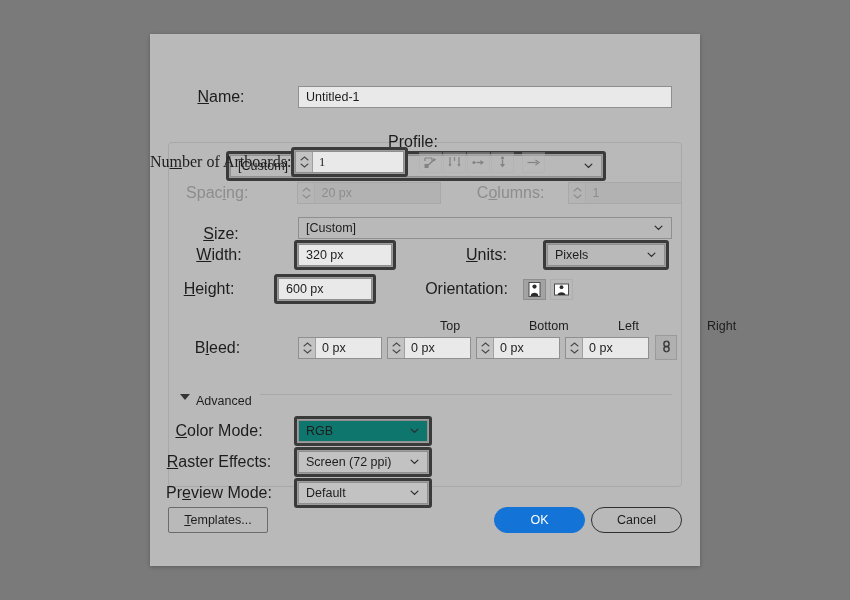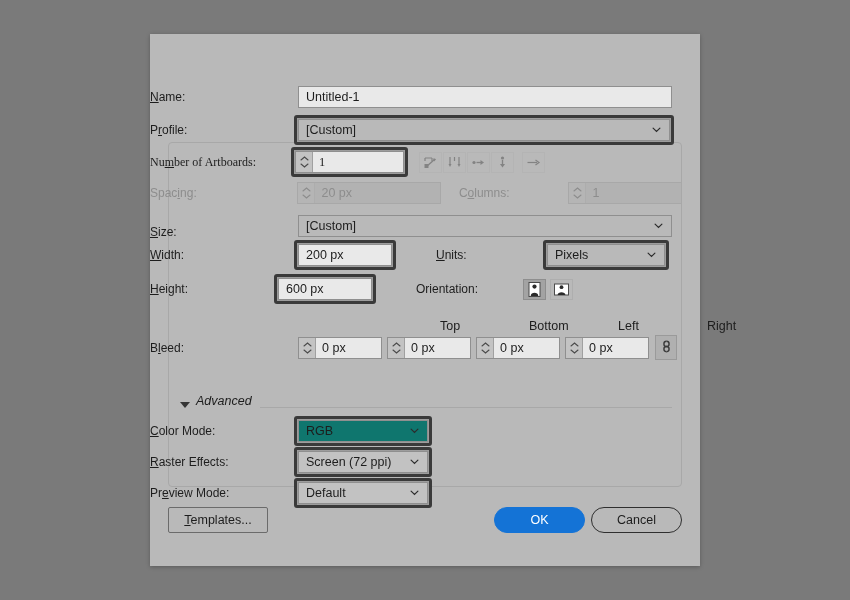--- a/index.html
+++ b/index.html
@@ -45,22 +45,22 @@
     position: absolute;
     left: 18px; top: 108px;
     width: 514px; height: 345px;
     border: 1px solid #a8a8a8;
     border-radius: 4px;
   }
 
   
   .row { position: absolute; display: flex; align-items: center; }
   .lbl {
-    text-align: left;
-    font-size: 12px;
+    text-align: center;
+    font-size: 16px;
     color: #1d1d1d;
     white-space: nowrap;
     padding-right: 6px;
   }
   .lbl.dis { color: #8d8d8d; }
   .u { text-decoration: underline; }
 
   
   .tinput {
     background: #e9e9e9;
@@ -138,21 +138,21 @@
     width: 22px; height: 25px;
     border: 1px solid #9a9a9a;
     background: #b0b0b0;
     display: flex; align-items: center; justify-content: center;
   }
 
   
   #advanced {
     position: absolute; left: 30px; top: 360px;
     width: 492px;
-    display: flex; align-items: flex-end; font-style: italic;
+    display: flex; align-items: flex-start;
   }
   #advanced .tri {
     width: 0; height: 0;
     border-left: 5px solid transparent;
     border-right: 5px solid transparent;
     border-top: 6px solid #353535;
     margin-right: 6px;
   }
   #advanced .atxt { font-size: 12.5px; color: #1d1d1d; margin-right: 8px; }
   #advanced .rule { flex: 1; height: 1px; background: #a8a8a8; }
@@ -190,21 +190,21 @@
 
     <div class="groupbox"></div>
 
     <div class="row" style="left:0px; top:52px; width:524px;">
       <div class="lbl" style="width:148px;"><span class="u">N</span>ame:</div>
       <div class="tinput" style="width:374px;">
         <span>Untitled-1</span>
       </div>
     </div>
 
-    <div class="row" style="left:0px; top:81px; width:532px;">
+    <div class="row" style="left:0px; top:99px; width:532px;flex-direction:column;">
       <div class="lbl" style="width:144px;">P<span class="u">r</span>ofile:</div>
       <div class="ring">
         <div class="dd" style="width:372px;">
           <span>[Custom]</span>
           <svg class="chev" viewBox="0 0 10 10">
             <path d="M1.2 3.4 L5 7.2 L8.8 3.4" stroke="#2c2c2c" stroke-width="1.3" fill="none" stroke-linecap="round"></path>
           </svg>
         </div>
       </div>
     </div>
@@ -298,21 +298,21 @@
         <svg class="chev" viewBox="0 0 10 10">
           <path d="M1.2 3.4 L5 7.2 L8.8 3.4" stroke="#2c2c2c" stroke-width="1.3" fill="none" stroke-linecap="round"></path>
         </svg>
       </div>
     </div>
 
     <div class="row" style="left:0px; top:206px; width:532px;">
       <div class="lbl" style="width:144px;"><span class="u">W</span>idth:</div>
       <div class="ring">
         <div class="tinput" style="width:94px;">
-          <span>200 px</span>
+          <span>320 px</span>
         </div>
       </div>
       <div class="lbl" style="width:107px; margin-left:40px;"><span class="u">U</span>nits:</div>
       <div class="ring">
         <div class="dd" style="width:118px;">
           <span>Pixels</span>
           <svg class="chev" viewBox="0 0 10 10">
             <path d="M1.2 3.4 L5 7.2 L8.8 3.4" stroke="#2c2c2c" stroke-width="1.3" fill="none" stroke-linecap="round"></path>
           </svg>
         </div>

